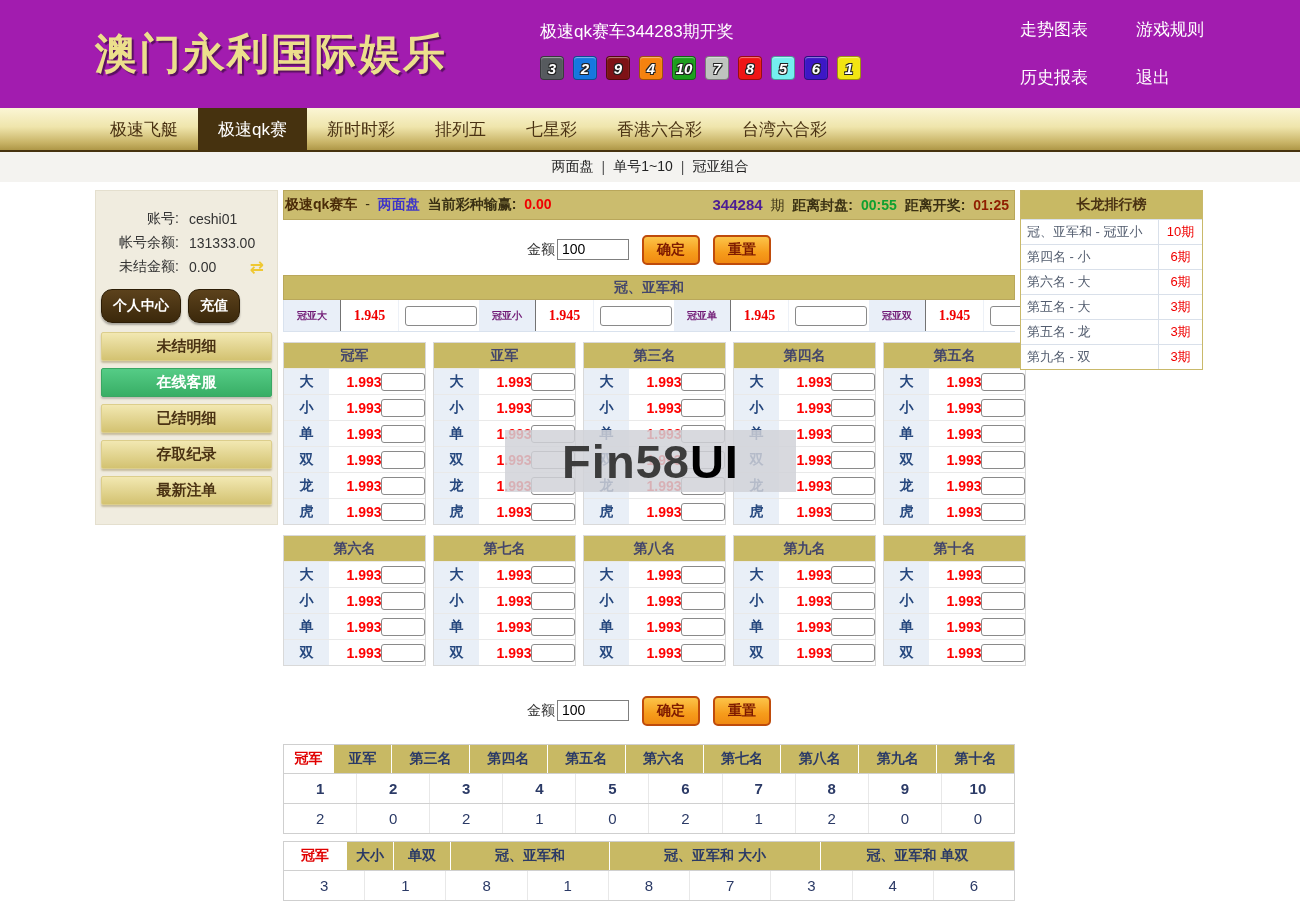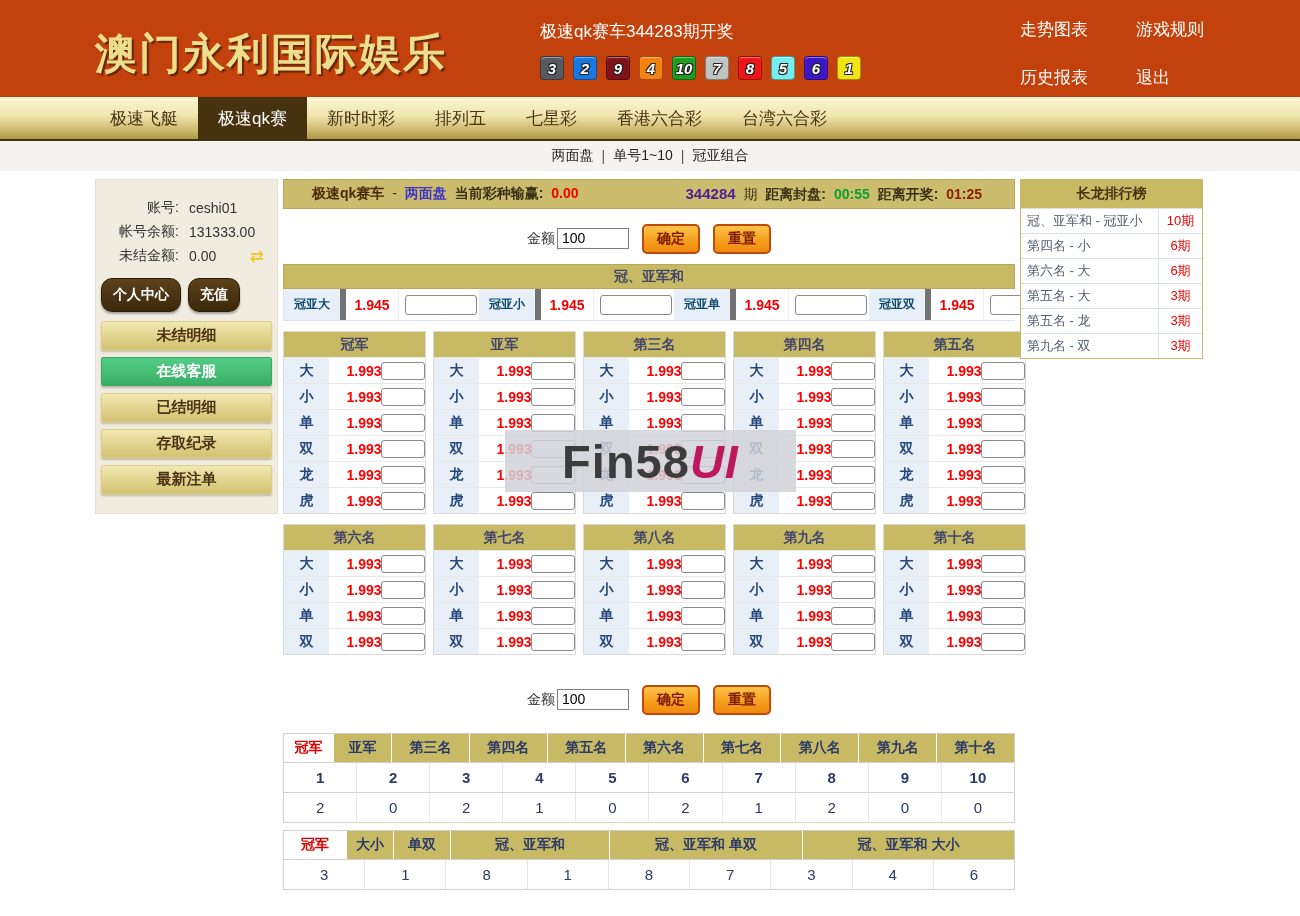--- a/index.html
+++ b/index.html
@@ -1,20 +1,20 @@
 <!DOCTYPE html>
 <html><head>
 <meta charset="utf-8">
 <style>
   * { box-sizing: border-box; margin: 0; padding: 0; }
   html,body { width:1300px; height:916px; overflow:hidden; background:#fff;
     font-family:"Liberation Sans","DejaVu Sans",sans-serif; }
 
   
-  .header { position:relative; height:97px; background:#c2410c; }
+  .header { position:relative; height:108px; background:#a21caf; }
   .logo { position:absolute; left:95px; top:26px; font-size:42px; font-weight:bold;
     color:#ECDF8C; letter-spacing:2px; text-shadow:2px 2px 1px rgba(0,0,0,.45); }
   .draw-block { position:absolute; left:540px; top:20px; }
   .draw-title { color:#fff; font-size:17px; }
   .balls { margin-top:13px; display:flex; gap:9px; }
   .ball { width:24px; height:24px; border-radius:4px; color:#fff; font-size:15px;
     font-weight:bold; font-style:italic; display:flex; align-items:center; justify-content:center;
     border:1px solid rgba(0,0,0,.35); box-shadow:inset 0 1px 1px rgba(255,255,255,.45);
     text-shadow:-1px -1px 0 #222,1px -1px 0 #222,-1px 1px 0 #222,1px 1px 0 #222; }
   .header-links { position:absolute; right:96px; top:18px; display:grid;
@@ -53,21 +53,21 @@
   .mbtn { height:29px; margin-bottom:7px; display:flex; align-items:center; justify-content:center;
     font-size:15px; font-weight:bold; border-radius:2px; cursor:pointer; }
   .mbtn.gold { background:linear-gradient(180deg,#F2E8B2,#D3C271); border:1px solid #DCCE8C;
     color:#4A3213; box-shadow:0 2px 2px rgba(120,100,40,.35); }
   .mbtn.green { background:linear-gradient(180deg,#55CC86,#38AE65); border:1px solid #3AA763;
     color:#fff; box-shadow:0 2px 2px rgba(0,0,0,.2); }
 
   
   .main { width:732px; }
   .info-bar { height:30px; background:#CBBC6E; border:1px solid #B9A75B; display:flex;
-    align-items:center; justify-content:space-between; padding:0 28px; font-size:14px; color:#3A3013; }
+    align-items:center; justify-content:space-between; padding:0 1px; font-size:14px; color:#3A3013; }
   .ib-left span, .ib-right span { margin-right:4px; }
   .ib-game { font-weight:bold; color:#4A2B08; }
   .ib-mode { color:#3F36C8; font-weight:bold; }
   .ib-label { font-weight:bold; }
   .ib-red { color:#F00000; font-weight:bold; }
   .ib-issue { color:#4c1d95; font-weight:bold; font-size:15px; }
   .ib-green { color:#0FA030; font-weight:bold; }
   .ib-darkred { color:#8F1D00; font-weight:bold; }
 
   .amount-row { text-align:center; margin:15px 0 10px; }
@@ -77,23 +77,23 @@
   .btn { margin-left:13px; padding:4px 13px; font-size:14px; font-weight:bold; color:#7E1A00; cursor:pointer;
     background:linear-gradient(180deg,#FCC449,#F69C1B 60%,#F08A12); border:2px solid #BF4B0B; border-radius:5px; }
 
   .sum-section { margin-top:2px; }
   .sum-head { height:25px; background:#C8B964; border:1px solid #B9A75B; display:flex; align-items:center;
     justify-content:center; font-size:14px; font-weight:bold; color:#43466B; }
   .sum-row { display:flex; height:32px; border:1px solid #D9E2EE; border-top:none; background:#E9EFF8; }
   .sum-group { flex:1; display:flex; align-items:stretch; border-left:2px solid #fff; }
   .sum-group:first-child { border-left:none; }
   .sum-label { width:56px; display:flex; align-items:center; justify-content:center;
-    color:#0c4a6e; font-weight:bold; font-size:12px; }
-  .sum-odds { width:58px; background:#fff; border-left:6px solid #737373; display:flex; align-items:center;
-    justify-content:center; color:#F00000; font-weight:bold; font-size:14px; }
+    color:#701a75; font-weight:bold; font-size:10px; }
+  .sum-odds { width:58px; background:#fff; border-left:1px solid #737373; display:flex; align-items:center;
+    justify-content:center; color:#F00000; font-weight:bold; font-size:14px;font-family:Liberation Serif, serif; }
   .sum-input-cell { flex:1; background:#fff; border-left:1px solid #EDF1F7; display:flex; align-items:center; padding-left:6px; }
   .sum-input { width:72px; height:20px; border:1px solid #8A8A8A; border-radius:3px; }
 
   .tables-row { display:flex; gap:7px; margin-top:10px; }
   .bet-table { flex:1; border:1px solid #D9D9D9; background:#fff; }
   .bt-head { height:25px; background:#C8B964; display:flex; align-items:center; justify-content:center;
     font-size:14px; font-weight:bold; color:#43466B; }
   .bt-row { display:flex; height:26px; border-top:1px solid #E9E9E9; }
   .bt-row:first-of-type { border-top:none; }
   .bt-label { width:46px; background:#E9EFF7; border-right:1px solid #fff; display:flex;
@@ -123,21 +123,21 @@
   .rank-row { display:flex; height:25px; align-items:stretch; border-top:1px solid #D9E0EA; font-size:13px; }
   .rank-name { flex:1; display:flex; align-items:center; padding-left:6px; color:#525C6E; }
   .rank-count { width:44px; border-left:1px solid #D9E0EA; display:flex; align-items:center;
     justify-content:center; color:#F00000; }
 
   
   .watermark { position:absolute; left:505px; top:430px; width:291px; height:62px; z-index:50;
     background:rgba(208,210,216,.84); display:flex; align-items:center; justify-content:center;
     font-size:47px; font-weight:bold; letter-spacing:1px; }
   .wm1 { color:#3C3C3C; }
-  .wm2 { color:#be185d;font-style:italic; }
+  .wm2 { color:#000000; }
 </style>
 </head>
 <body>
 
 <div class="header">
   <div class="logo">澳门永利国际娱乐</div>
   <div class="draw-block">
     <div class="draw-title">极速qk赛车344283期开奖</div>
     <div class="balls" id="balls">
         <span class="ball" style="background: rgb(86, 90, 94);">3</span>
@@ -688,22 +688,22 @@
           <div class="nb-cell">0</div>
         </div>
     </div>
 
     <div class="board ts">
       <div class="nb-tabs" id="ts-head">
           <div class="nb-tab active" style="flex: 0 0 63px;">冠军</div>
           <div class="nb-tab" style="flex: 0 0 47px;">大小</div>
           <div class="nb-tab" style="flex: 0 0 57px;">单双</div>
           <div class="nb-tab" style="flex: 0 0 159px;">冠、亚军和</div>
+          <div class="nb-tab" style="flex: 0 0 211px;">冠、亚军和 大小</div>
           <div class="nb-tab">冠、亚军和 单双</div>
-          <div class="nb-tab" style="flex: 0 0 211px;">冠、亚军和 大小</div>
         </div>
       <div class="nb-row" id="ts-values">
           <div class="nb-cell">3</div>
           <div class="nb-cell">1</div>
           <div class="nb-cell">8</div>
           <div class="nb-cell">1</div>
           <div class="nb-cell">8</div>
           <div class="nb-cell">7</div>
           <div class="nb-cell">3</div>
           <div class="nb-cell">4</div>

